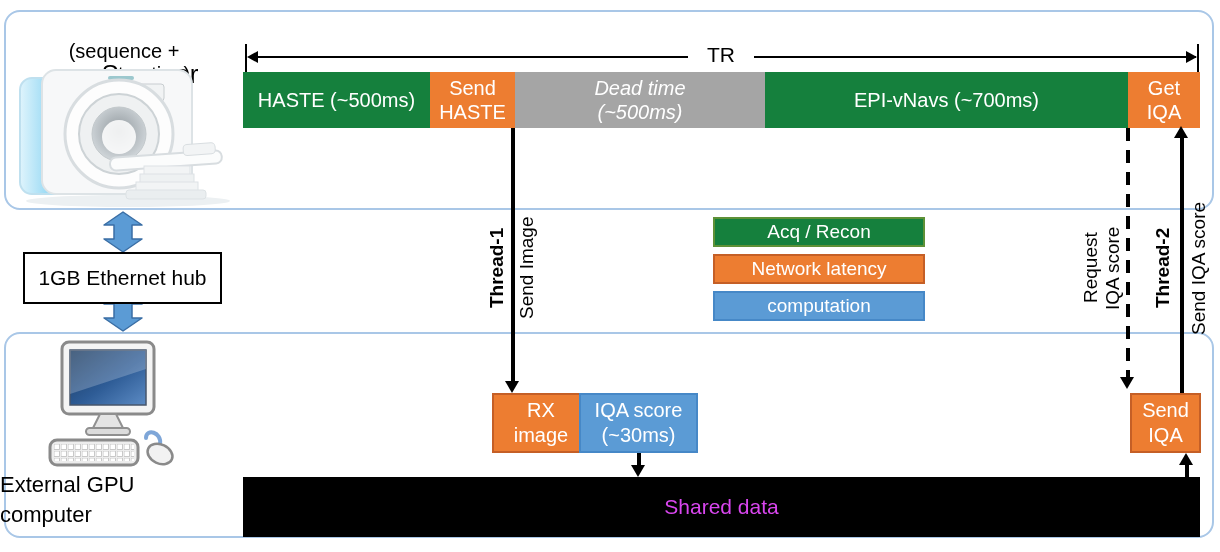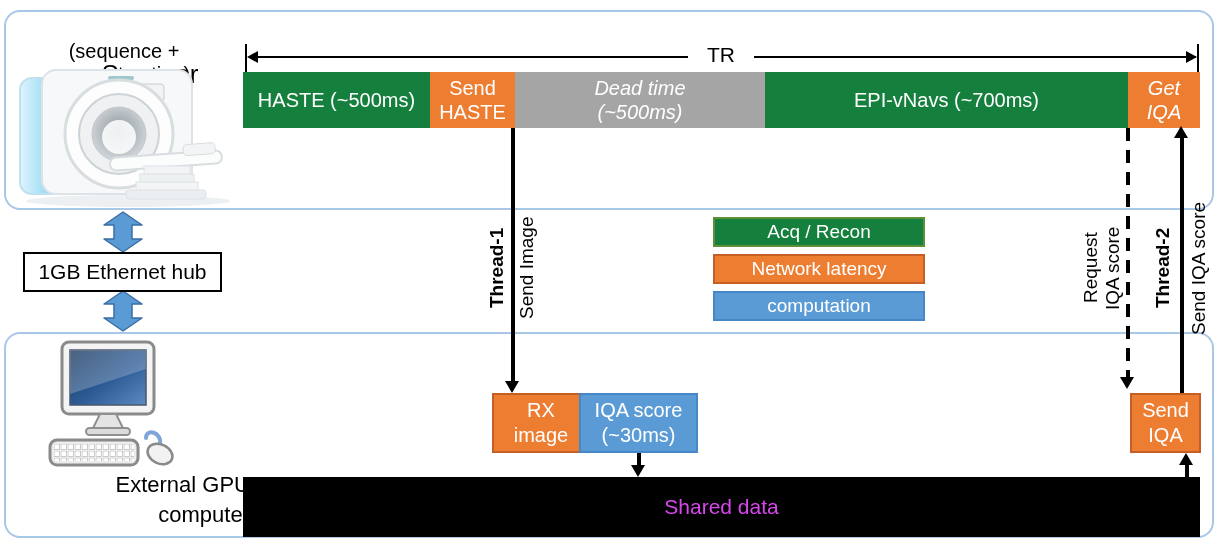--- a/index.html
+++ b/index.html
@@ -52,22 +52,22 @@
         display:flex;align-items:center;justify-content:center;text-align:center;white-space:pre-line;}
   .bo{border:2px solid #C55F26;}
   .bb{border:2px solid #4688C7;}
 
   #shared-bar{position:absolute;left:243px;top:477px;width:957px;height:60px;background:#000;
               color:#d946ef;font-size:21px;display:flex;align-items:center;justify-content:center;}
 
   #scanner-title{position:absolute;left:30px;top:11px;width:240px;font-size:26px;text-align:center;margin-top:48px;}
   #scanner-subtitle{position:absolute;left:0;top:40px;width:248px;font-size:20px;text-align:center;}
   #gpu-label{position:absolute;left:0;top:470px;width:250px;font-size:22px;line-height:1.35;
-             text-align:right;white-space:pre-line;}
-  #hub-box{position:absolute;left:23px;top:252px;width:199px;height:40px;background:#fff;
+             text-align:left;white-space:pre-line;}
+  #hub-box{position:absolute;left:23px;top:252px;width:199px;height:52px;background:#fff;
            border:2px solid #000;font-size:21px;display:flex;align-items:center;justify-content:center;}
 </style>
 </head>
 <body>
 
 <div id="stage">
 
   <div class="panel" style="left:4px;top:10px;width:1210px;height:200px;"></div>
   <div class="panel" style="left:4px;top:332px;width:1210px;height:206px;"></div>
 
@@ -114,21 +114,21 @@
   <div class="arrow-right" style="left:1186px;top:51px;"></div>
   <div id="tr-label">TR</div>
 
   <div id="timeline">
     <div class="seg c-green" style="width:187px;">HASTE (~500ms)</div>
     <div class="seg c-orange" style="width:85px;">Send
 HASTE</div>
     <div class="seg c-gray" style="width:250px;font-style:italic;">Dead time
 (~500ms)</div>
     <div class="seg c-green" style="width:363px;">EPI-vNavs (~700ms)</div>
-    <div class="seg c-orange" style="width:72px;font-style:italic;">Get
+    <div class="seg c-orange" style="width:72px;">Get
 IQA</div>
   </div>
 
   <svg class="abs" style="left:101px;top:211px;" width="44" height="42" viewBox="0 0 44 42">
     <polygon points="22,1 41,14 31,14 31,28 41,28 22,41 3,28 13,28 13,14 3,14" fill="#5B9BD5" stroke="#3A6EA5" stroke-width="1.5" stroke-linejoin="round"></polygon>
   </svg>
   <svg class="abs" style="left:101px;top:290px;" width="44" height="42" viewBox="0 0 44 42">
     <polygon points="22,1 41,14 31,14 31,28 41,28 22,41 3,28 13,28 13,14 3,14" fill="#5B9BD5" stroke="#3A6EA5" stroke-width="1.5" stroke-linejoin="round"></polygon>
   </svg>
 

